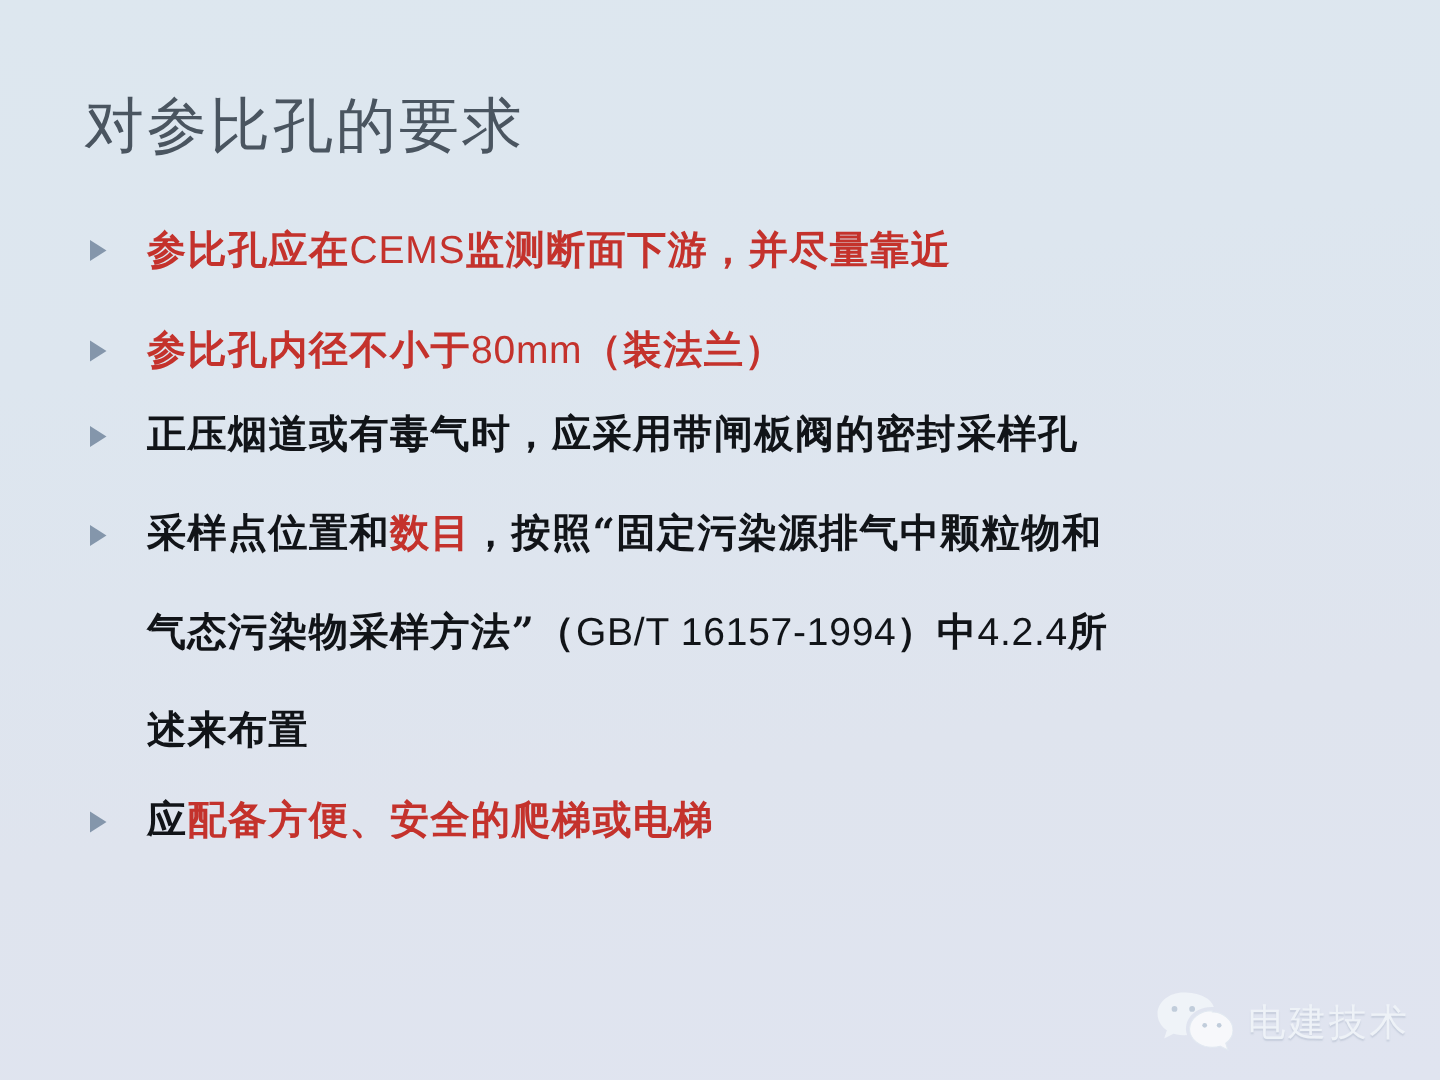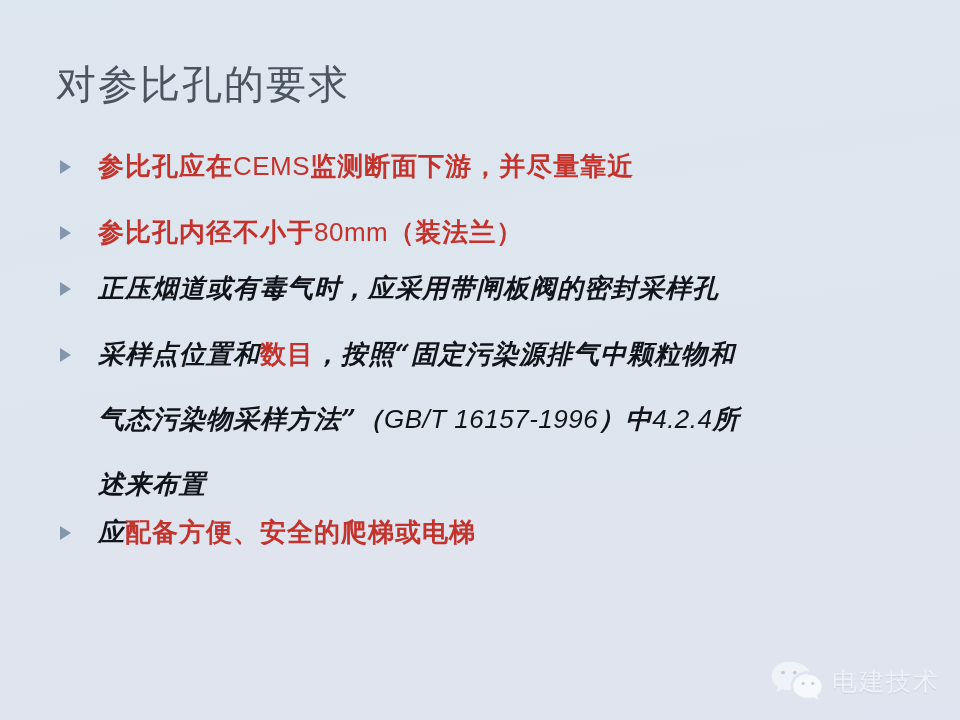--- a/index.html
+++ b/index.html
@@ -63,37 +63,37 @@
     font-family: "DejaVu Serif", "Liberation Serif", serif;
     font-size: 26px;
     line-height: 36px;
     color: #111418;
     letter-spacing: 1px;
     font-weight: 600;
   }
 
   .bullet-text .red {
     color: #c4322c;
+    font-family: Liberation Serif, serif;
   }
   .bullet-text .blk {
     color: #111418;
-    font-style: italic;
   }
   .bullet-text .latin {
     font-family: "Liberation Sans", "DejaVu Sans", sans-serif;
     font-weight: 500;
     letter-spacing: 0.5px;
     text-align: center;
   }
 
   
   #bullet-0 { margin-bottom: 30px; }
   #bullet-1 { margin-bottom: 20px; }
   #bullet-2 { margin-bottom: 30px; }
-  #bullet-3 { margin-bottom: 12px; }
+  #bullet-3 { margin-bottom: 24px; }
   #bullet-4 { margin-bottom: 0; }
 
   .wrap-line {
     display: block;
   }
   .wrap-line + .wrap-line {
     margin-top: 29px;
   }
 
   
@@ -142,21 +142,21 @@
       <div class="bullet-row" id="bullet-2">
         <span class="bullet-marker"></span>
         <div class="bullet-text">
           <span class="wrap-line"><span class="blk">正压烟道或有毒气时，应采用带闸板阀的密封采样孔</span></span>
         </div>
       </div>
       <div class="bullet-row" id="bullet-3">
         <span class="bullet-marker"></span>
         <div class="bullet-text">
           <span class="wrap-line"><span class="blk">采样点位置和</span><span class="red">数目</span><span class="blk">，按照“固定污染源排气中颗粒物和</span></span>
-          <span class="wrap-line"><span class="blk">气态污染物采样方法”（</span><span class="blk latin">GB/T 16157-1996</span><span class="blk">）中</span><span class="blk latin">4.2.4</span><span class="blk">所</span></span>
+          <span class="wrap-line"><span class="blk">气态污染物采样方法”（</span><span class="blk latin">GB/T 16157-1994</span><span class="blk">）中</span><span class="blk latin">4.2.4</span><span class="blk">所</span></span>
           <span class="wrap-line"><span class="blk">述来布置</span></span>
         </div>
       </div>
       <div class="bullet-row" id="bullet-4">
         <span class="bullet-marker"></span>
         <div class="bullet-text">
           <span class="wrap-line"><span class="blk">应</span><span class="red">配备方便、安全的爬梯或电梯</span></span>
         </div>
       </div>
     </div>

